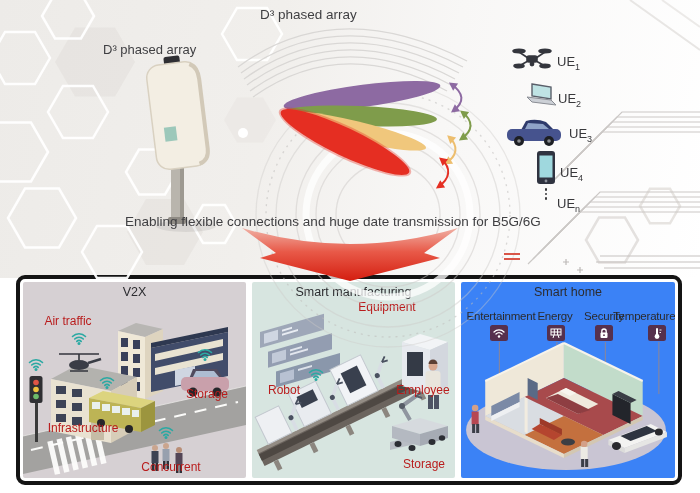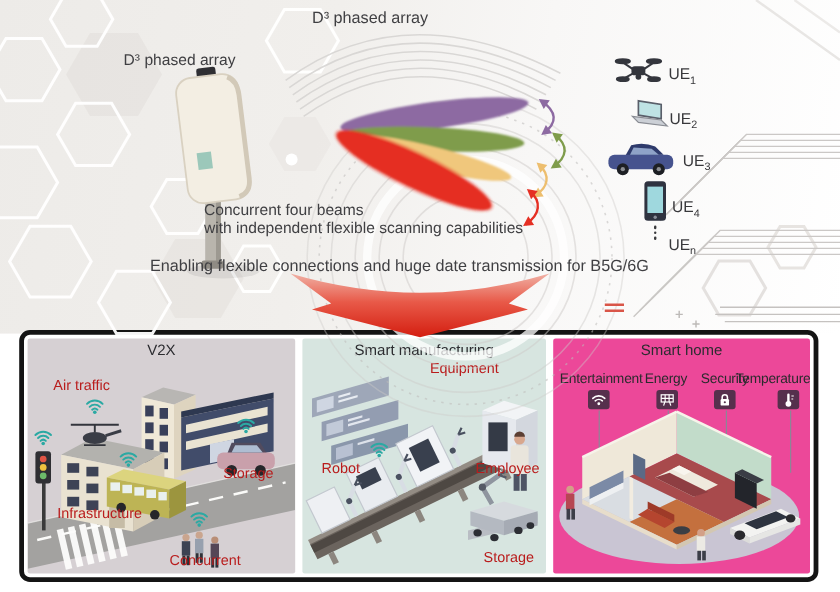--- a/index.html
+++ b/index.html
@@ -23,21 +23,21 @@
   .ue-dots{left:544px;top:186px;width:4px;}
   .ue-dots i{display:block;width:2.6px;height:2.6px;border-radius:50%;background:#3a3a3d;margin:2px auto;}
   .lbl-uen{left:557px;top:196px;}
   
   .apps-box{position:absolute;left:16px;top:275px;width:666px;height:210px;z-index:1;
             background:#fff;border:4px solid #141414;border-radius:9px;padding:3px;
             display:flex;gap:6px;box-sizing:border-box;}
   .panel{position:relative;height:100%;border-radius:2px;overflow:hidden;}
   .panel-v2x{width:223px;background:#d6d0d3;}
   .panel-mfg{width:203px;background:#d7e5e0;}
-  .panel-home{flex:1;background:#ec4899;}
+  .panel-home{flex:1;background:#3b82f6;}
   .scene{position:absolute;left:0;top:0;width:100%;height:100%;}
   .panel-title{position:absolute;top:3px;left:0;right:0;text-align:center;font-size:12.5px;
                color:#2c2c30;z-index:3;}
   .slabel{position:absolute;font-size:12px;color:#b91c1c;z-index:3;text-align:center;
           line-height:1.1;white-space:nowrap;}
   
   .l-air{left:10px;top:33px;width:70px;}
   .l-infra{left:16px;top:140px;width:88px;}
   .l-pub{left:86px;top:133px;width:128px;}
   .l-veh{left:160px;top:106px;width:48px;}
@@ -169,24 +169,20 @@
       <path d="M462,112 C474,121 473,131 461,139" stroke="#7f9c4b" marker-start="url(#mG)" marker-end="url(#mG)"></path>
       <path d="M449,137 C459,146 457,156 446,163" stroke="#edbe6e" marker-start="url(#mY)" marker-end="url(#mY)"></path>
       <path d="M441,159 C452,168 450,179 438,187" stroke="#e52f23" marker-start="url(#mR)" marker-end="url(#mR)"></path>
     </g>
 
     <path d="M242,228 Q350,260 458,228 L424,253 L440,258 L350,281 L260,258 L276,253 Z" fill="url(#funnelGrad)"></path>
   </svg>
 
   <div class="toptext main-title">D³ phased array</div>
   <div class="toptext device-label">D³ phased array</div>
-  <div class="toptext beam-caption">
-    <div>Concurrent four beams</div>
-    <div>with independent flexible scanning capabilities</div>
-  </div>
   <div class="toptext banner">Enabling flexible connections and huge date transmission for B5G/6G</div>
 
   <div class="ue-icon ue-drone">
     <svg width="40" height="26" viewBox="0 0 40 26">
       <g stroke="#34363d" stroke-width="1.6" fill="#34363d">
         <line x1="16" y1="12" x2="7" y2="6"></line>
           <line x1="24" y1="12" x2="33" y2="6"></line>
         <line x1="16" y1="15" x2="7" y2="20"></line>
           <line x1="24" y1="15" x2="33" y2="20"></line>
         <ellipse cx="7" cy="5" rx="6" ry="1.7"></ellipse>

